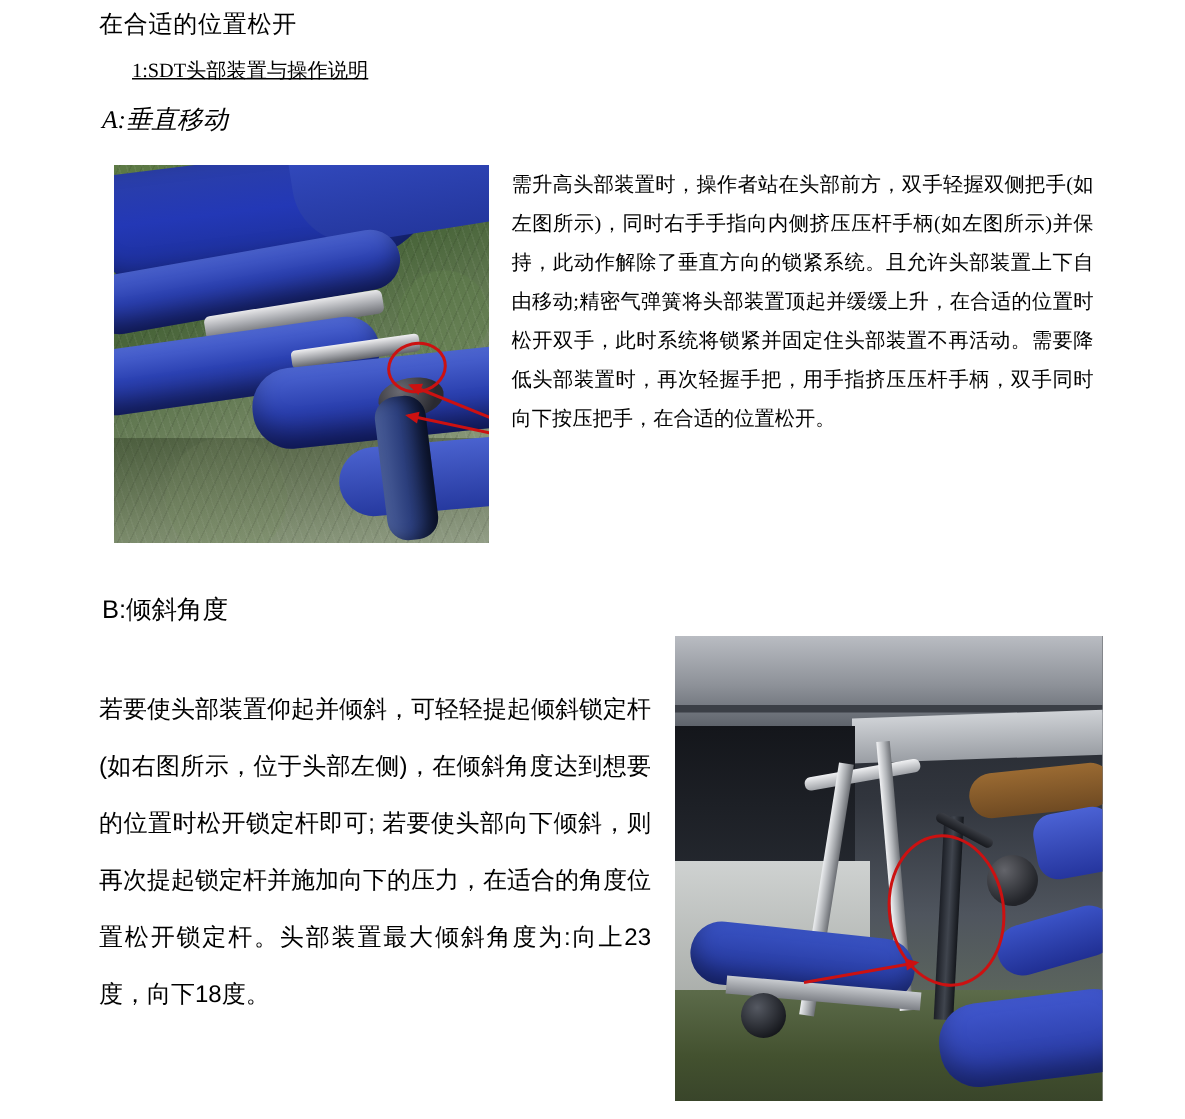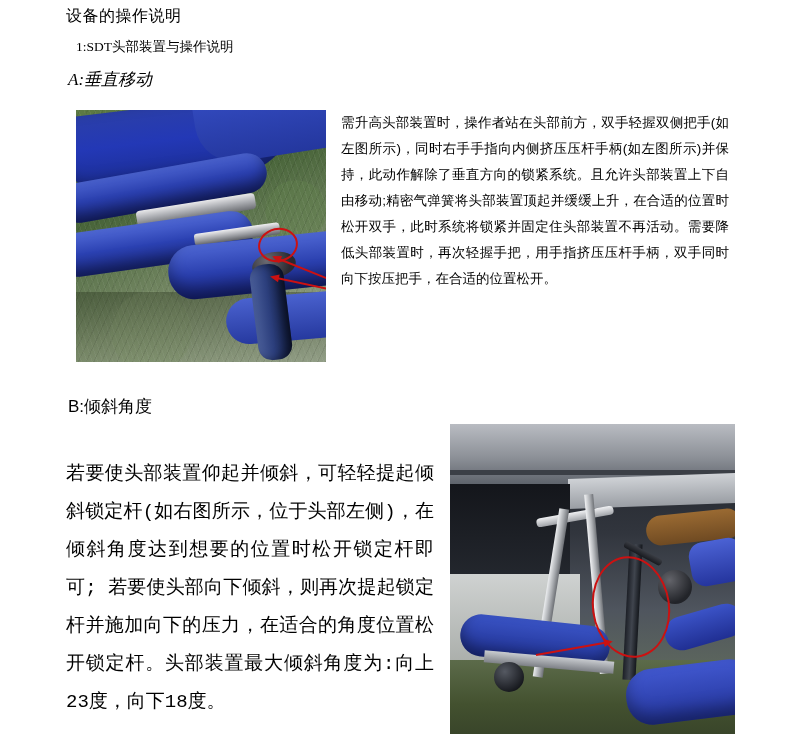--- a/index.html
+++ b/index.html
@@ -27,25 +27,26 @@
     position: absolute;
     left: 66px;
     top: 6px;
     font-size: 16px;
     font-family: "Liberation Serif", serif;
     letter-spacing: 0.5px;
     white-space: nowrap;
   }
   .sub-title {
     position: absolute;
-    left: 76px;
+    left: 88px;
     top: 38px;
     font-size: 13.5px;
     font-family: "Liberation Serif", serif;
     white-space: nowrap;
+    text-decoration: underline;
   }
   .section-a-title {
     position: absolute;
     left: 68px;
     top: 68px;
     font-size: 17px;
     font-family: "Liberation Serif", serif;
     white-space: nowrap;
     font-style: italic;
   }
@@ -60,31 +61,31 @@
 
   
   .para-a {
     position: absolute;
     left: 341px;
     top: 110px;
     width: 388px;
     font-size: 13.5px;
     line-height: 26px;
     text-align: justify;
-    font-family: Liberation Sans, sans-serif;
+    font-family: Liberation Serif, serif;
   }
   .para-b {
     position: absolute;
     left: 66px;
     top: 455px;
     width: 368px;
-    font-size: 19px;
+    font-size: 16px;
     line-height: 38px;
     text-align: justify;
-    font-family: Liberation Mono, monospace;
+    font-family: Liberation Sans, sans-serif;
   }
 
   
   .photo1 {
     position: absolute;
     left: 76px;
     top: 110px;
     width: 250px;
     height: 252px;
     overflow: hidden;
@@ -419,21 +420,21 @@
     border-left: 9px solid #cc1111;
     border-top: 4px solid transparent;
     border-bottom: 4px solid transparent;
   }
 </style>
 </head>
 <body>
 
 <div class="page">
 
-  <div class="doc-title">设备的操作说明</div>
+  <div class="doc-title">在合适的位置松开</div>
   <div class="sub-title">1:SDT头部装置与操作说明</div>
 
   <div class="section-a-title">A:垂直移动</div>
 
   <div class="photo1">
     <div class="p1-grass"></div>
     <div class="p1-shadow"></div>
     <div class="p1-top-pad"></div>
     <div class="p1-top-pad2"></div>
     <div class="p1-bar-a"></div>

